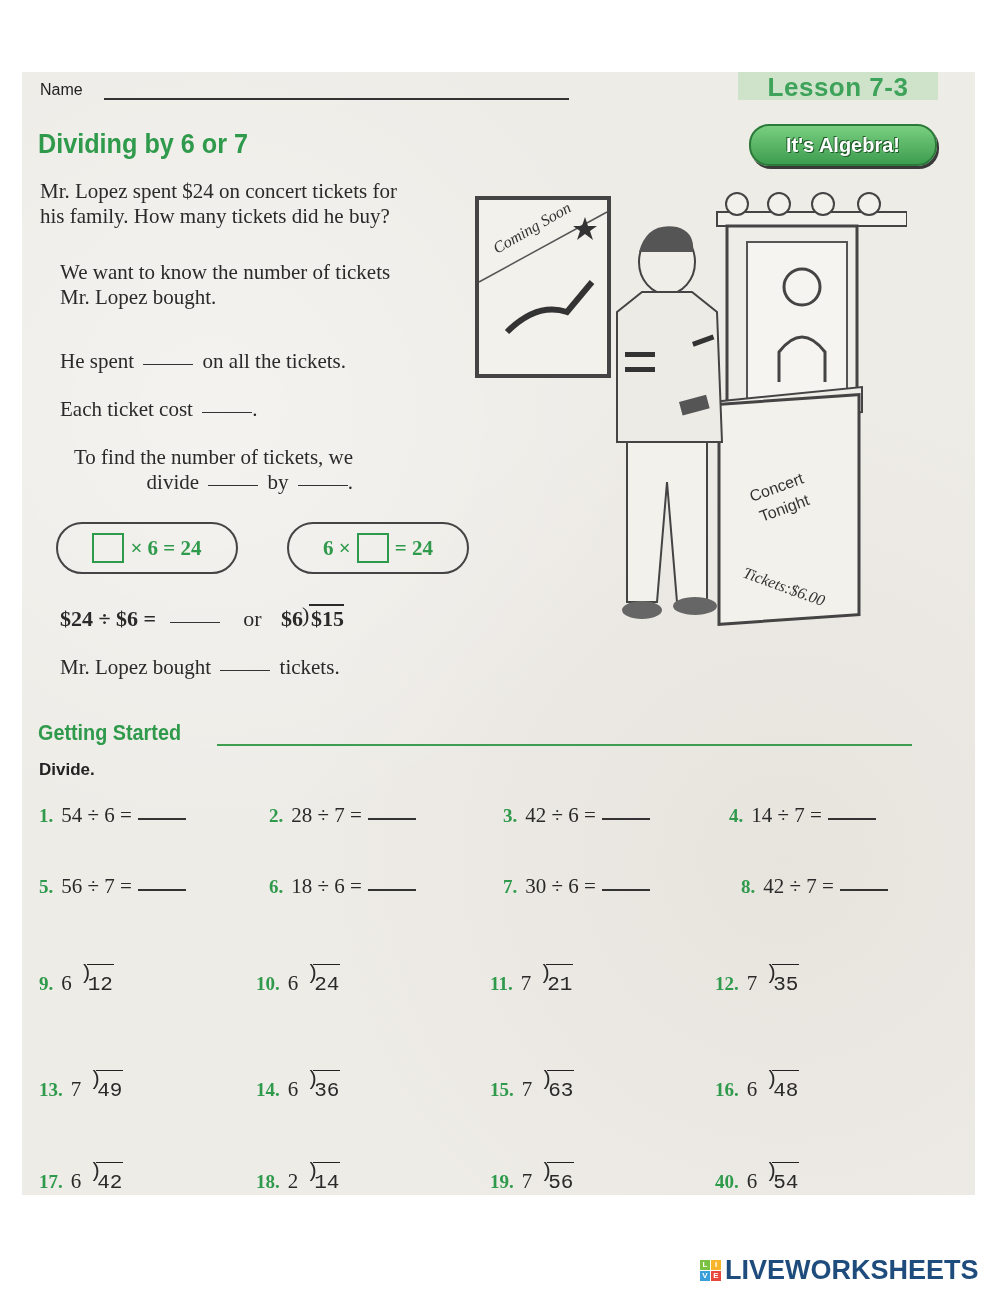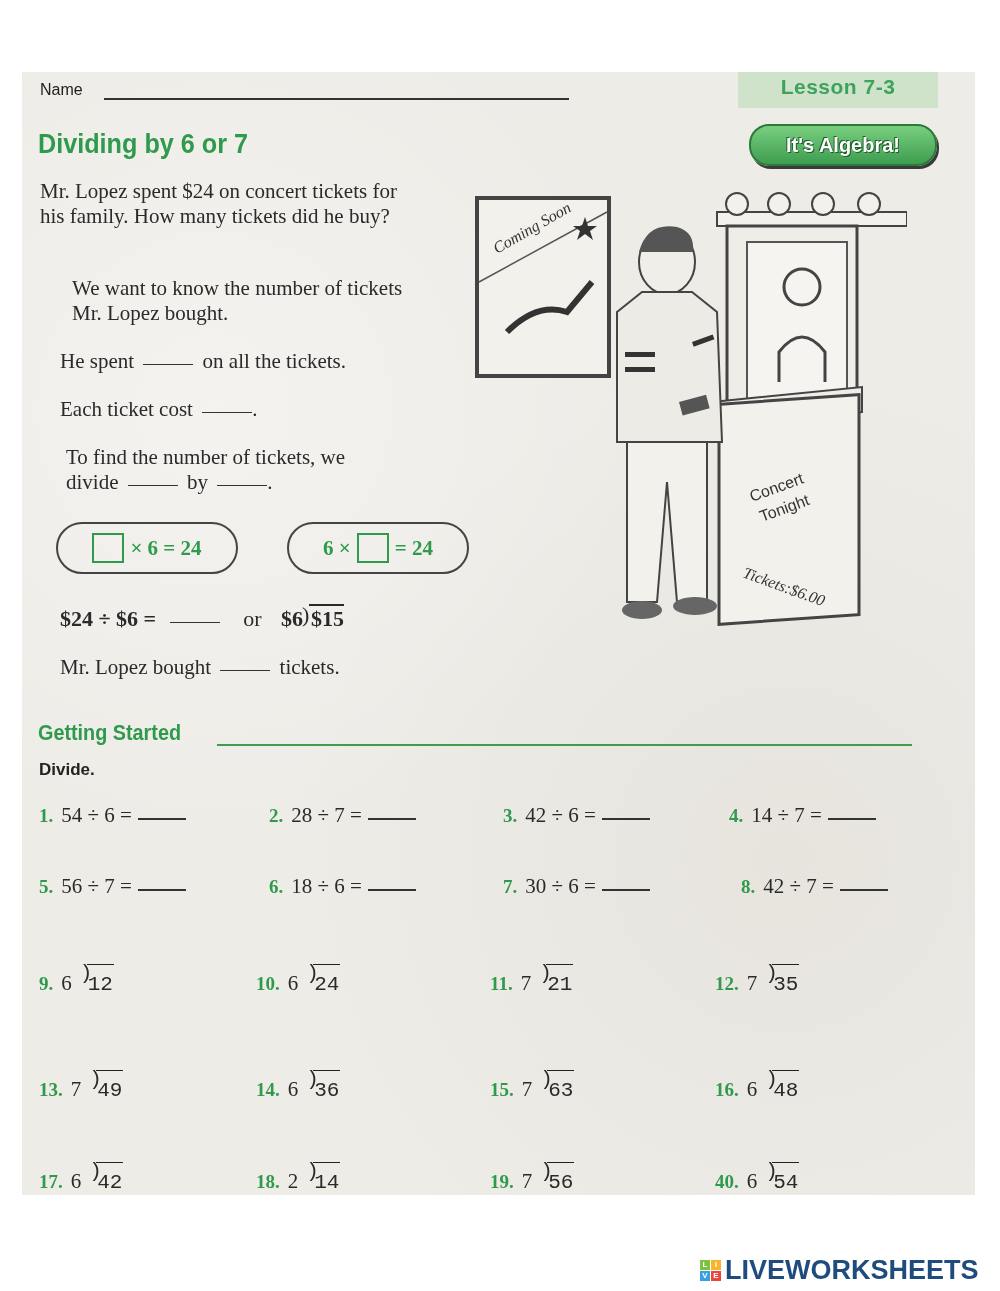--- a/index.html
+++ b/index.html
@@ -13,22 +13,22 @@
     background-image:
       radial-gradient(circle at 20% 30%, rgba(255,255,255,0.35), transparent 40%),
       radial-gradient(circle at 80% 70%, rgba(210,205,195,0.25), transparent 45%);
   }
   .abs { position:absolute; }
 
   
   .name-label { left:18px; top:9px; font-size:16px; font-family:"Liberation Sans", sans-serif; color:#222; }
   .name-line { left:82px; top:26px; width:465px; border-bottom:2px solid #333; }
   .lesson-tag {
-    left:716px; top:0px; width:200px; height:36px; background:#cfe3cb;
-    font-family:"Liberation Sans", sans-serif; font-weight:bold; font-size:21px; color:#3ea35a;
+    left:716px; top:0px; width:200px; height:28px; background:#cfe3cb;
+    font-family:"Liberation Sans", sans-serif; font-weight:bold; font-size:26px; color:#3ea35a;
     text-align:center; line-height:30px; letter-spacing:0.5px;
   }
   .title {
     left:16px; top:56px; font-family:"Liberation Sans", sans-serif; font-weight:bold;
     font-size:28px; color:#2f9a4c; transform:scaleX(0.9); transform-origin:left;
   }
   .algebra-badge {
     left:727px; top:52px; width:184px; height:38px; border-radius:20px;
     background:linear-gradient(#79cf7f,#3e9d50); border:2px solid #2c7a3a;
     box-shadow:2px 3px 0 #3a3a3a;
@@ -81,34 +81,34 @@
 
 <div class="page">
 
   <span class="abs name-label">Name</span>
   <div class="abs name-line"></div>
   <div class="abs lesson-tag">Lesson 7-3</div>
   <div class="abs title">Dividing by 6 or 7</div>
   <div class="abs algebra-badge">It's Algebra!</div>
 
   <div class="abs para" style="left:18px; top:107px; width:360px;">Mr. Lopez spent $24 on concert tickets for his family. How many tickets did he buy?</div>
-  <div class="abs para" style="left:38px; top:204px; width:360px;margin-left:12px;">We want to know the number of tickets Mr. Lopez bought.</div>
+  <div class="abs para" style="left:38px; top:188px; width:360px;">We want to know the number of tickets Mr. Lopez bought.</div>
 
   <div class="abs para" style="left:38px; top:277px; white-space:nowrap;">
     <span>He spent</span>
     <span class="blank"></span>
     <span>on all the tickets.</span>
   </div>
 
   <div class="abs para" style="left:38px; top:325px; white-space:nowrap;">
     <span>Each ticket cost</span>
     <span class="blank" style="margin-right:0"></span><span>.</span>
   </div>
 
-  <div class="abs para" style="left:44px; top:373px; white-space:nowrap;">
+  <div class="abs para" style="left:52px; top:373px; white-space:nowrap;text-align:right;">
     <div>To find the number of tickets, we</div>
     <div>
       <span>divide</span>
       <span class="blank"></span>
       <span>by</span>
       <span class="blank" style="margin-right:0"></span><span>.</span>
     </div>
   </div>
 
   <div class="abs cloud" style="left:34px; top:450px; width:178px;">

